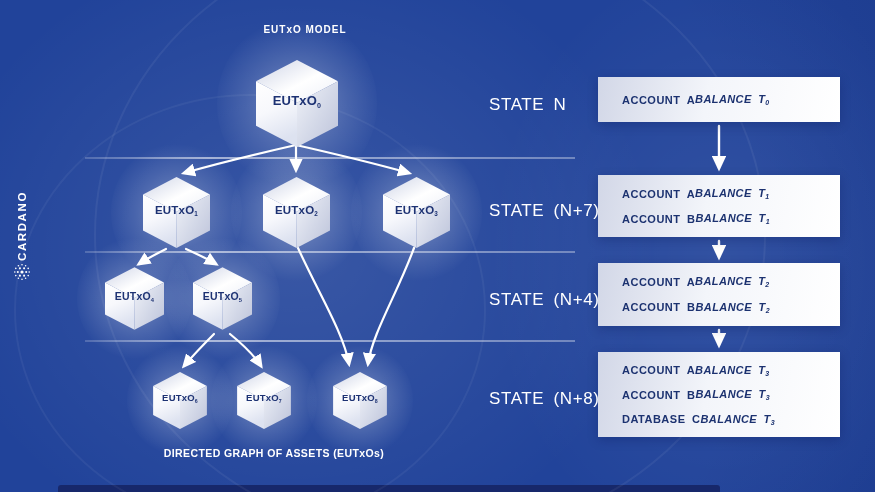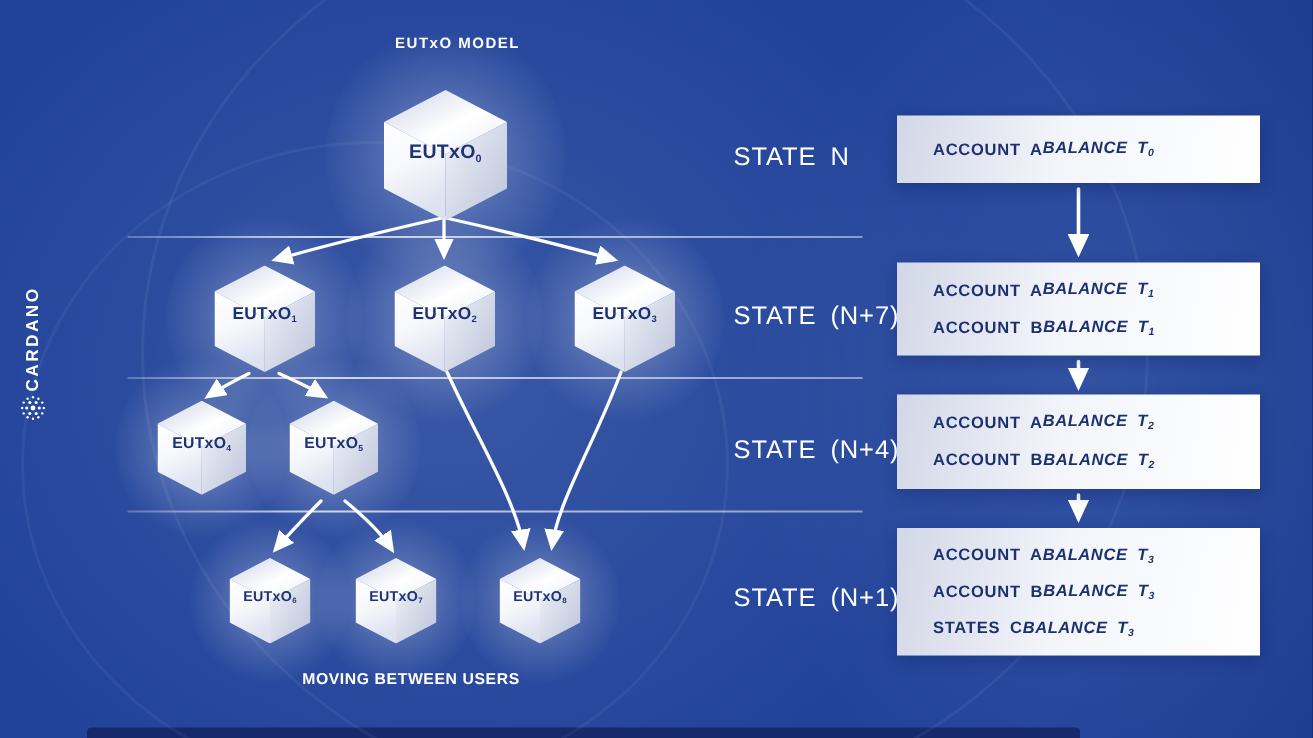--- a/index.html
+++ b/index.html
@@ -123,21 +123,21 @@
       <path d="M719,241 L719,257" marker-end="url(#ah)"></path>
       <path d="M719,330 L719,345" marker-end="url(#ah)"></path>
     </g>
   </svg>
 
   <div class="heading" style="left:200px;top:24px;width:210px">EUTxO MODEL</div>
 
   <div class="state-label" style="left:489px;top:95px">STATE N</div>
   <div class="state-label" style="left:489px;top:201px">STATE (N+7)</div>
   <div class="state-label" style="left:489px;top:290px">STATE (N+4)</div>
-  <div class="state-label" style="left:489px;top:389px">STATE (N+1)</div>
+  <div class="state-label" style="left:489px;top:389px">STATE (N+8)</div>
 
   <div class="cube" style="left:256px;top:60px;width:82px;height:87px">
     <svg viewBox="0 0 100 106">
         <use href="#cubeShape"></use>
       </svg>
     <div class="cube-label" style="font-size:13px"><span>EUTxO</span><sub>0</sub></div>
   </div>
   <div class="cube" style="left:143px;top:177px;width:67px;height:71px">
     <svg viewBox="0 0 100 106">
         <use href="#cubeShape"></use>
@@ -219,27 +219,27 @@
   <div class="acct-box" style="top:352px;height:85px">
     <div class="acct-row">
       <span class="acct-name">ACCOUNT A</span>
       <span class="acct-balance"><span>BALANCE T</span><sub>3</sub></span>
     </div>
     <div class="acct-row">
       <span class="acct-name">ACCOUNT B</span>
       <span class="acct-balance"><span>BALANCE T</span><sub>3</sub></span>
     </div>
     <div class="acct-row">
-      <span class="acct-name">STATES C</span>
+      <span class="acct-name">DATABASE C</span>
       <span class="acct-balance"><span>BALANCE T</span><sub>3</sub></span>
     </div>
   </div>
 
   <div class="caption" style="left:124px;top:446px;width:300px">
-    <div>MOVING BETWEEN USERS</div>
+    <div>DIRECTED GRAPH OF ASSETS (EUTxOs)</div>
   </div>
 
   <div class="brand-text">CARDANO</div>
   <svg class="brand-icon" viewBox="0 0 18 18" fill="#ffffff">
     <circle cx="9" cy="9" r="1.6"></circle>
     <circle cx="13.2" cy="9" r="1.05"></circle>
       <circle cx="11.1" cy="12.64" r="1.05"></circle>
       <circle cx="6.9" cy="12.64" r="1.05"></circle>
     <circle cx="4.8" cy="9" r="1.05"></circle>
       <circle cx="6.9" cy="5.36" r="1.05"></circle>

